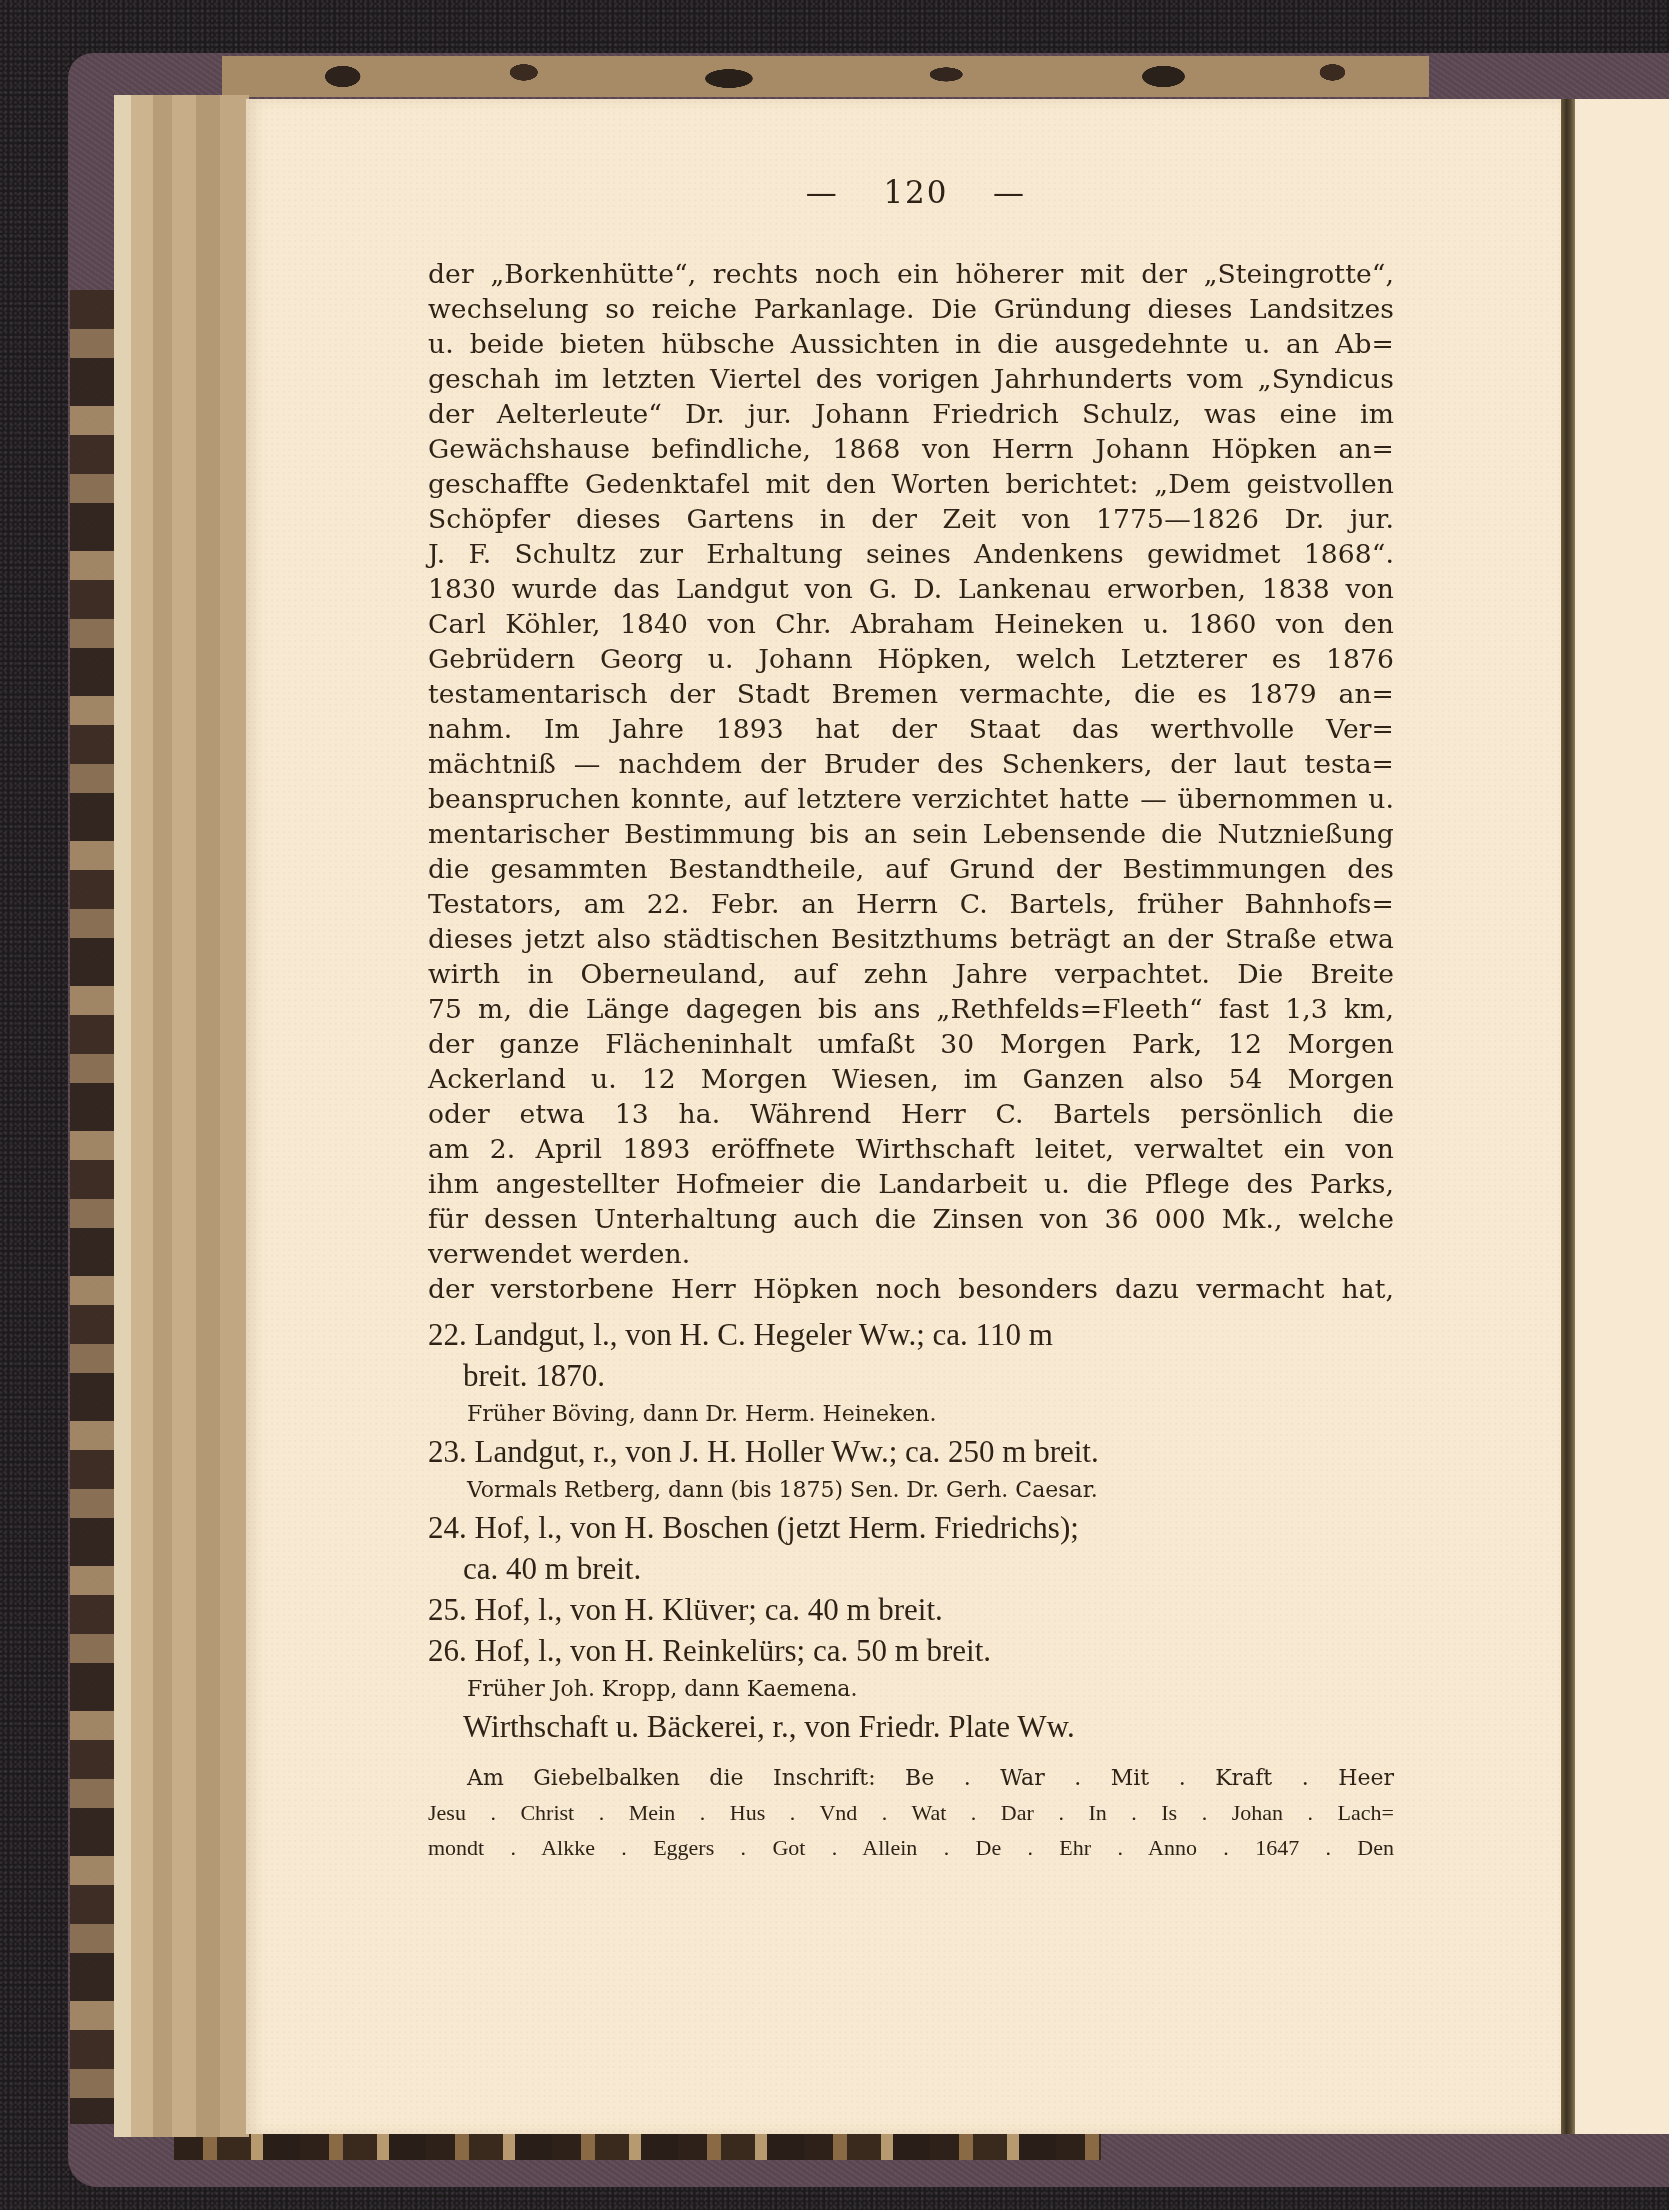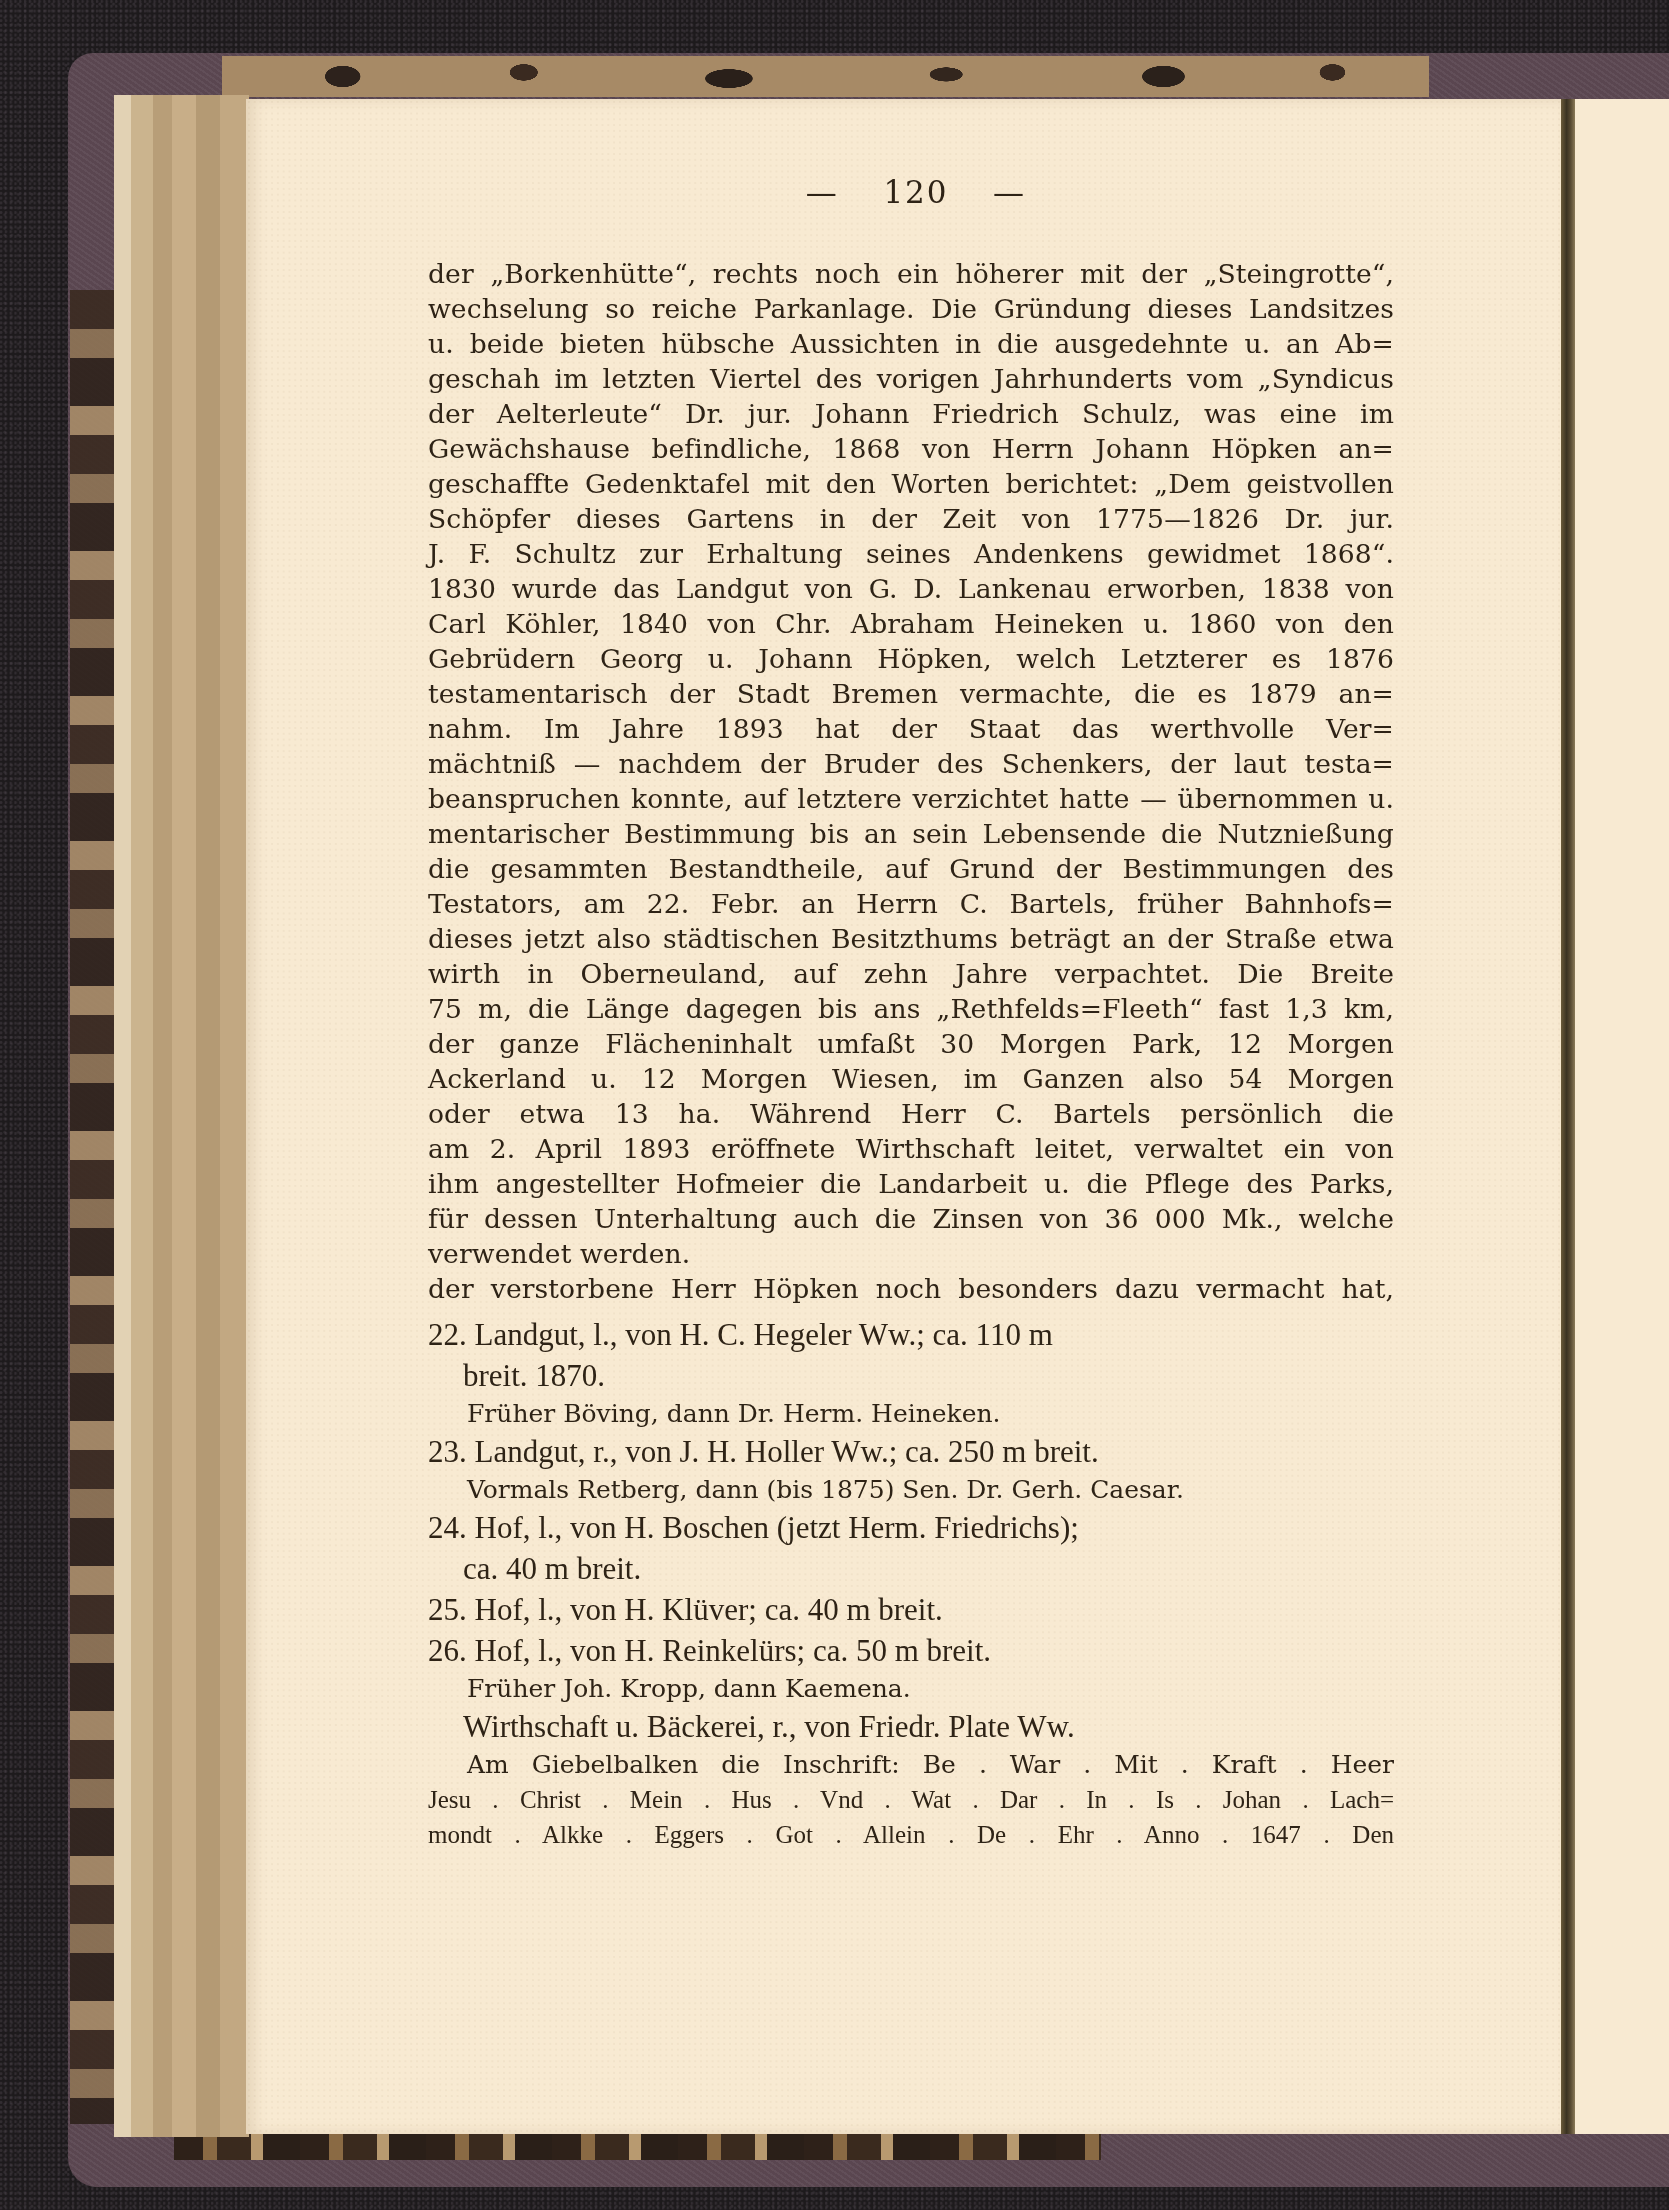--- a/index.html
+++ b/index.html
@@ -77,25 +77,25 @@
     letter-spacing: 0.1px;
   }
   .body-line.last { text-align-last: left; }
   .entry-line {
     font-size: 31px; line-height: 41px; height: 41px;
     white-space: nowrap;
     font-family: Liberation Serif, serif;
   }
   .entry-line.cont { padding-left: 35px; }
   .note-line {
-    font-size: 25px; line-height: 35px; height: 35px;
+    font-size: 22px; line-height: 35px; height: 35px;
     white-space: nowrap; padding-left: 39px;
   }
   .note-line.wrap { padding-left: 0; text-align: justify; text-align-last: justify; font-family: Liberation Serif, serif; }
-  .note-line.indent { padding-left: 39px; text-align: justify; text-align-last: justify; }
+  .note-line.indent { padding-left: 39px; text-align: justify; text-align-last: justify; margin-top: 13px; }
   .gap-s { height: 7.7px; }
 </style>
 </head>
 <body>
 
 <div class="cover"></div>
 <div class="marble-top"></div>
 <div class="marble-left"></div>
 <div class="marble-bottom"></div>
 <div class="page-stack"></div>

